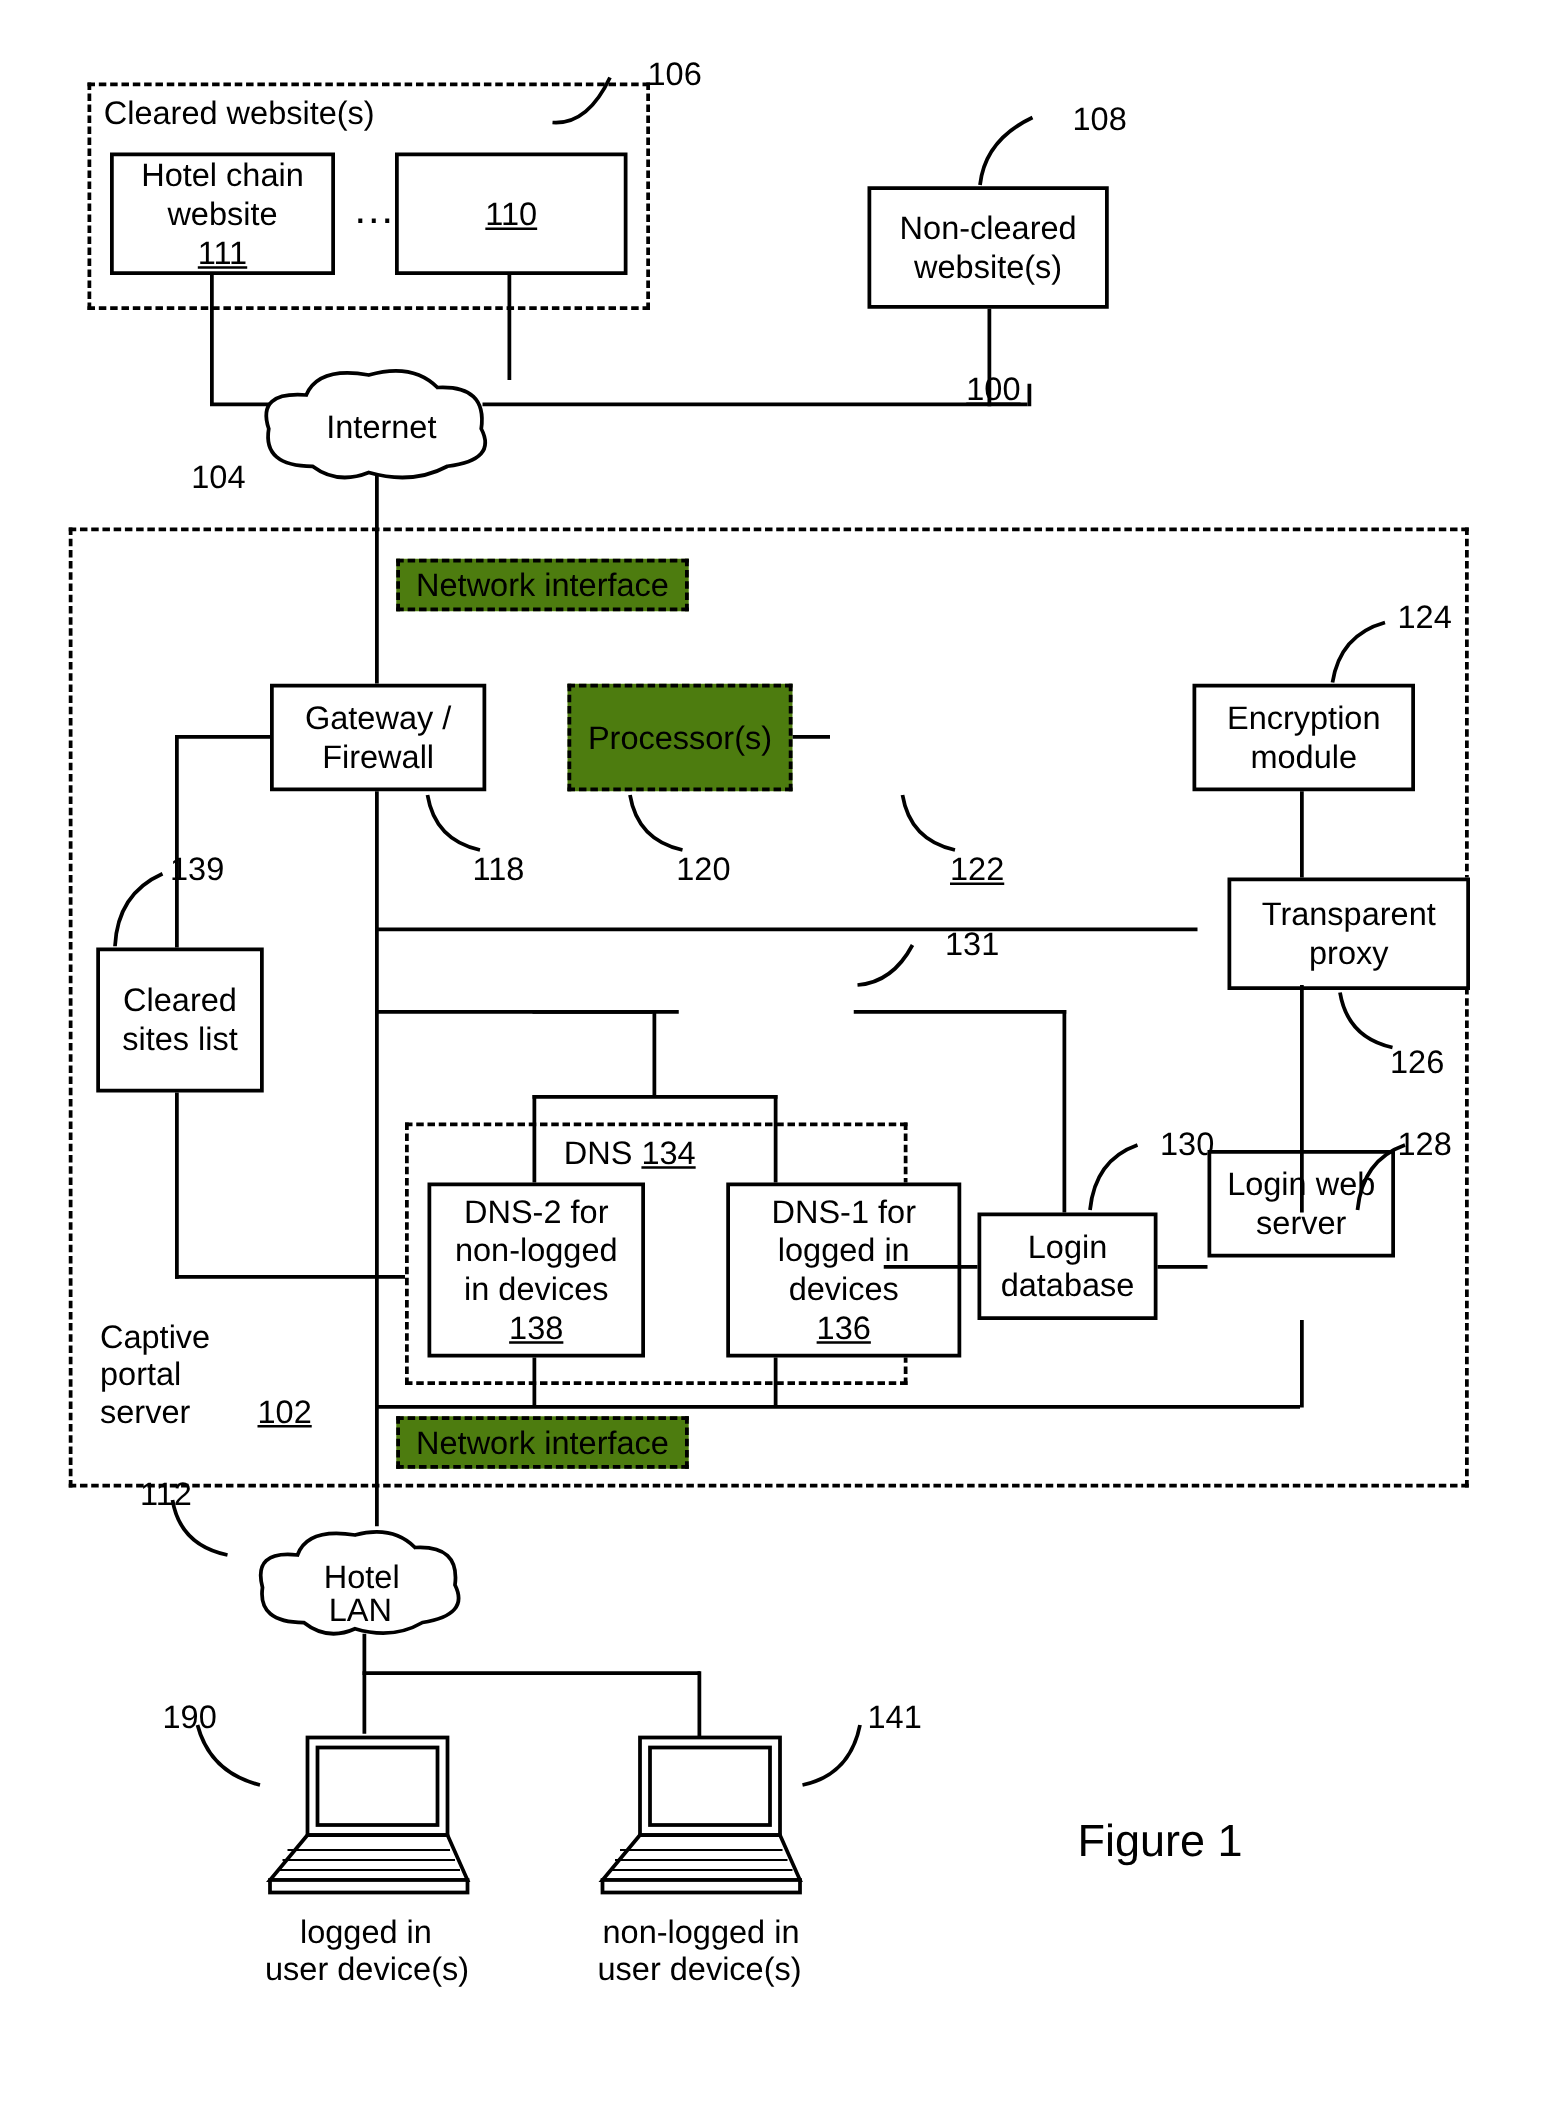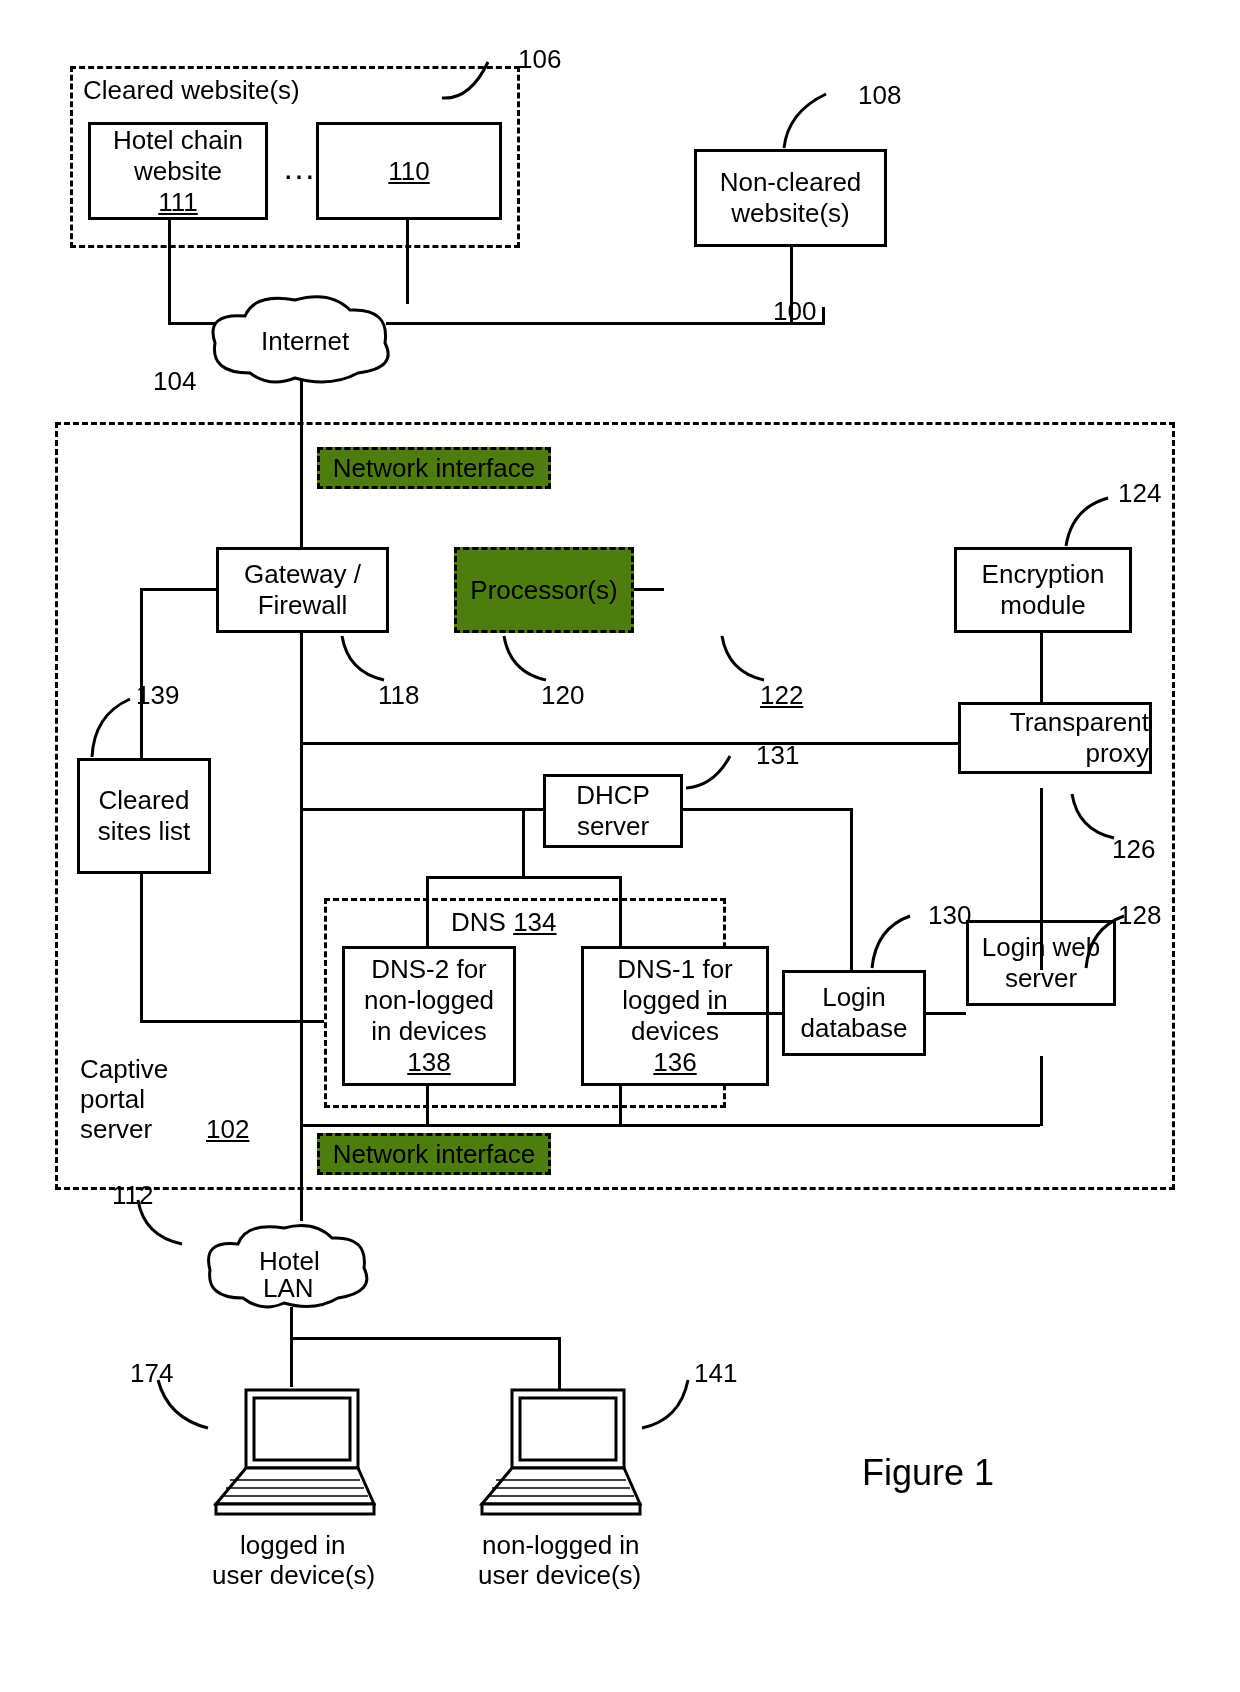--- a/index.html
+++ b/index.html
@@ -104,29 +104,26 @@
   <div class="label" style="left:1118px; top:478px;">124</div>
 
   <div class="box" style="left:77px; top:758px; width:134px; height:116px;">
     <span>Cleared sites list</span>
   </div>
   <svg style="position:absolute; left:86px; top:695px;" width="80" height="66">
     <path d="M 6 62 Q 8 20 44 4" stroke="#000" stroke-width="3" fill="none"></path>
   </svg>
   <div class="label" style="left:136px; top:680px;">139</div>
 
-  <div class="box" style="left:543px; top:774px; width:140px; height:74px;">
-    <span>DHCP server</span>
-  </div>
   <svg style="position:absolute; left:684px; top:752px;" width="80" height="40">
     <path d="M 2 36 Q 30 34 46 4" stroke="#000" stroke-width="3" fill="none"></path>
   </svg>
   <div class="label" style="left:756px; top:740px;">131</div>
 
-  <div class="box" style="left:958px; top:702px; width:194px; height:72px;text-align:right;">
+  <div class="box" style="left:982px; top:702px; width:194px; height:90px;">
     <span>Transparent proxy</span>
   </div>
   <div class="line vline" style="left:1040px; top:633px; height:69px;"></div>
   <svg style="position:absolute; left:1066px; top:792px;" width="80" height="60">
     <path d="M 6 2 Q 12 38 48 46" stroke="#000" stroke-width="3" fill="none"></path>
   </svg>
   <div class="label" style="left:1112px; top:834px;">126</div>
 
   <div class="dashed-box" style="left:324px; top:898px; width:402px; height:210px;">
     <div class="label" style="left:124px; top:6px;">
@@ -224,21 +221,21 @@
     <rect x="44" y="14" width="96" height="62" stroke="#000" stroke-width="3" fill="#fff"></rect>
     <path d="M 36 84 L 6 120 L 164 120 L 148 84 Z" stroke="#000" stroke-width="3" fill="#fff"></path>
     <rect x="6" y="120" width="158" height="10" stroke="#000" stroke-width="3" fill="#fff"></rect>
     <line x1="20" y1="96" x2="150" y2="96" stroke="#000" stroke-width="1.5"></line>
     <line x1="16" y1="104" x2="154" y2="104" stroke="#000" stroke-width="1.5"></line>
     <line x1="12" y1="112" x2="158" y2="112" stroke="#000" stroke-width="1.5"></line>
   </svg>
   <svg style="position:absolute; left:152px; top:1376px;" width="80" height="60">
     <path d="M 56 52 Q 16 42 6 4" stroke="#000" stroke-width="3" fill="none"></path>
   </svg>
-  <div class="label" style="left:130px; top:1358px;">174</div>
+  <div class="label" style="left:130px; top:1358px;">190</div>
   <div class="label" style="left:240px; top:1530px; text-align:center;">logged in</div>
   <div class="label" style="left:212px; top:1560px;">user device(s)</div>
 
   <svg style="position:absolute; left:476px; top:1384px;" width="170" height="140">
     <rect x="36" y="6" width="112" height="78" stroke="#000" stroke-width="3" fill="#fff"></rect>
     <rect x="44" y="14" width="96" height="62" stroke="#000" stroke-width="3" fill="#fff"></rect>
     <path d="M 36 84 L 6 120 L 164 120 L 148 84 Z" stroke="#000" stroke-width="3" fill="#fff"></path>
     <rect x="6" y="120" width="158" height="10" stroke="#000" stroke-width="3" fill="#fff"></rect>
     <line x1="20" y1="96" x2="150" y2="96" stroke="#000" stroke-width="1.5"></line>
     <line x1="16" y1="104" x2="154" y2="104" stroke="#000" stroke-width="1.5"></line>

